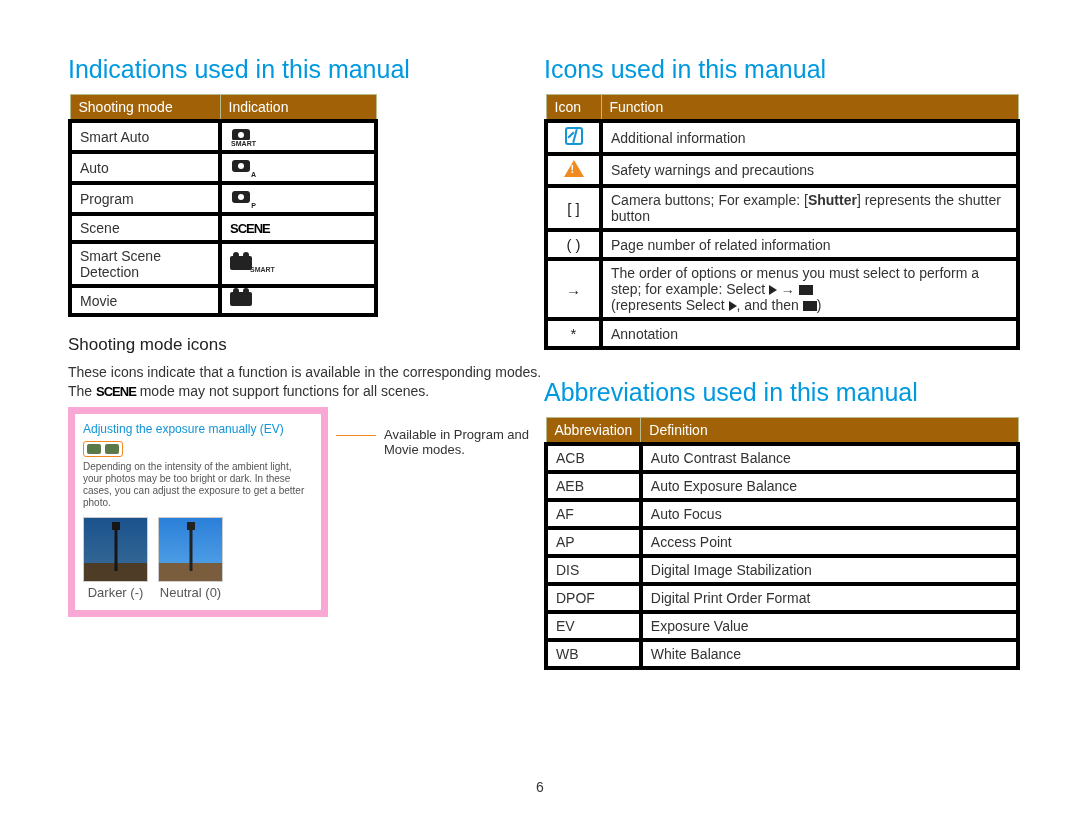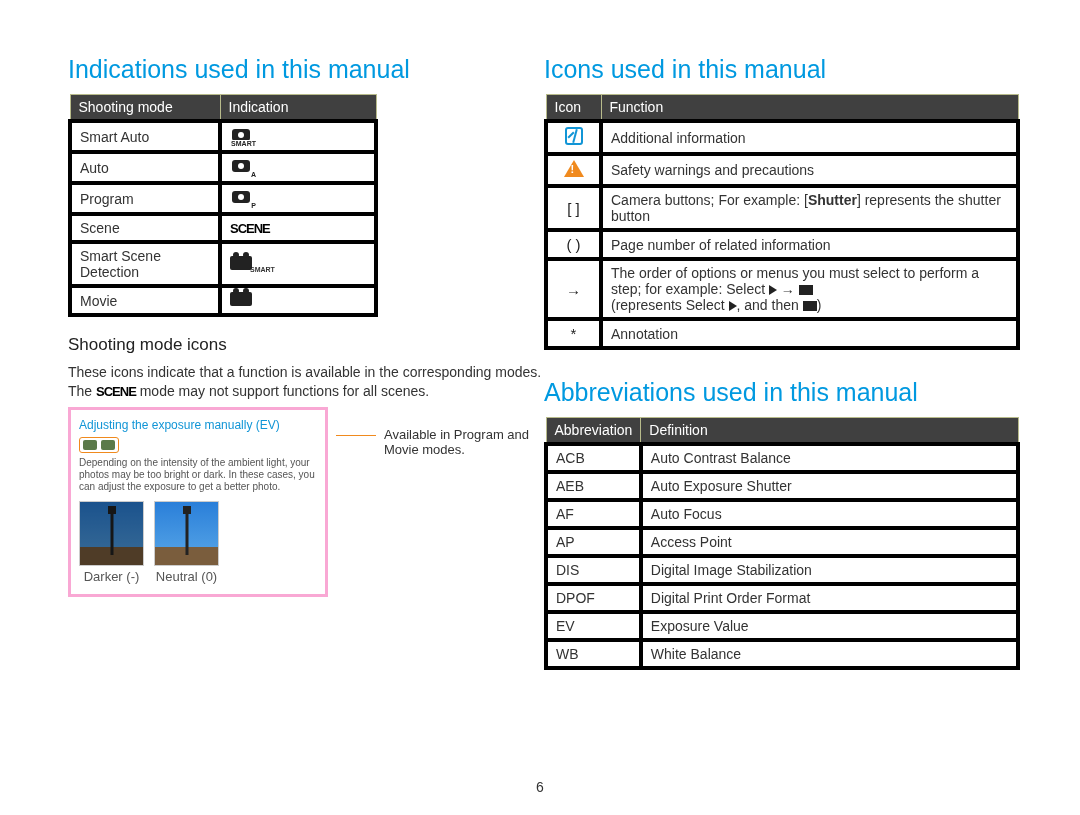--- a/index.html
+++ b/index.html
@@ -45,21 +45,21 @@
     font-weight: 300;
   }
   .bold { font-weight: 600; }
   table {
     width: 100%;
     border-collapse: collapse;
     font-size: 14px;
     font-weight: 300;
   }
   thead th {
-    background: #404040;
+    background: #a16207;
     color: #fff;
     text-align: left;
     font-weight: 400;
     padding: 4px 8px;
     border: 1px solid #b8bb8b;
   }
   tbody td {
     border: 4px solid #000000;
     padding: 4px 8px;
     vertical-align: middle;
@@ -166,21 +166,21 @@
   }
   .sym { font-size: 15px; color: #222; }
 
   .example-box {
     display: flex;
     align-items: flex-start;
     gap: 8px;
     margin-top: 6px;
   }
   .example-panel {
-    border: 3px solid #f9a8d4;
+    border: 7px solid #f9a8d4;
     width: 260px;
     padding: 8px 8px 10px;
   }
   .ex-title {
     color: #1195d6;
     font-size: 12px;
     font-weight: 400;
     margin-bottom: 4px;
   }
   .mode-badges {
@@ -392,21 +392,21 @@
           <th>Definition</th>
         </tr>
       </thead>
       <tbody id="abbr-body">
           <tr>
             <td class="abbrcol">ACB</td>
             <td>Auto Contrast Balance</td>
           </tr>
           <tr>
             <td class="abbrcol">AEB</td>
-            <td>Auto Exposure Shutter</td>
+            <td>Auto Exposure Balance</td>
           </tr>
           <tr>
             <td class="abbrcol">AF</td>
             <td>Auto Focus</td>
           </tr>
           <tr>
             <td class="abbrcol">AP</td>
             <td>Access Point</td>
           </tr>
           <tr>

